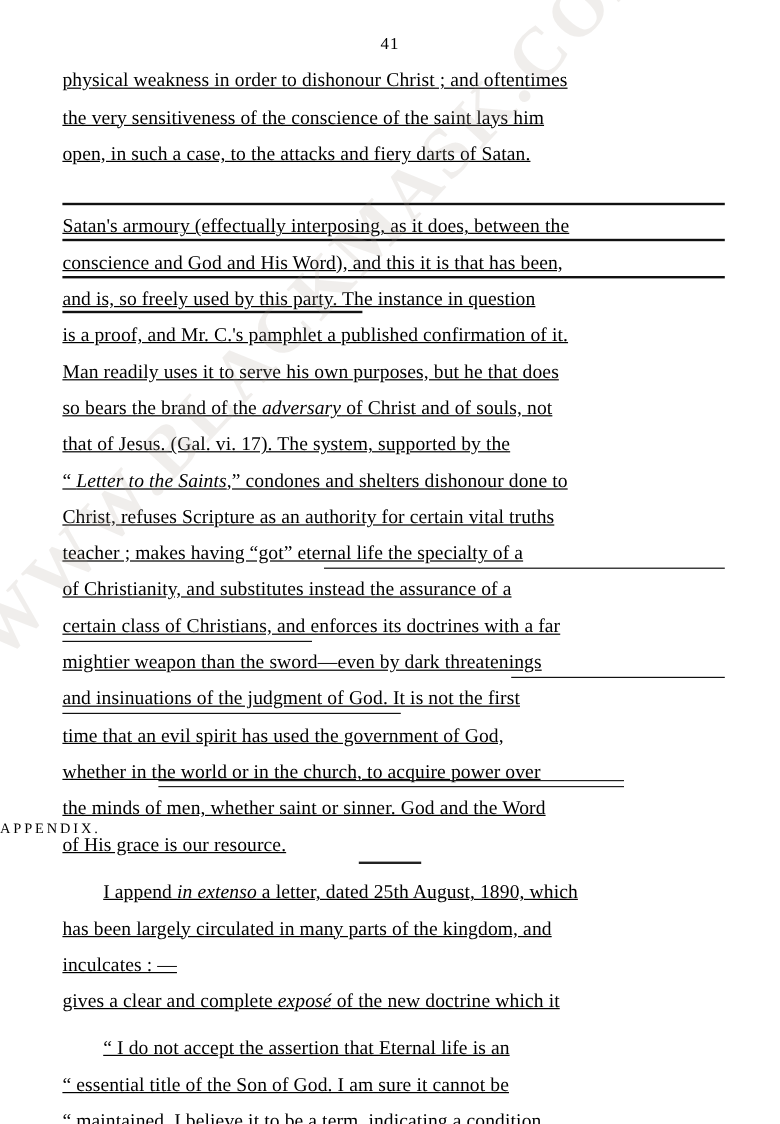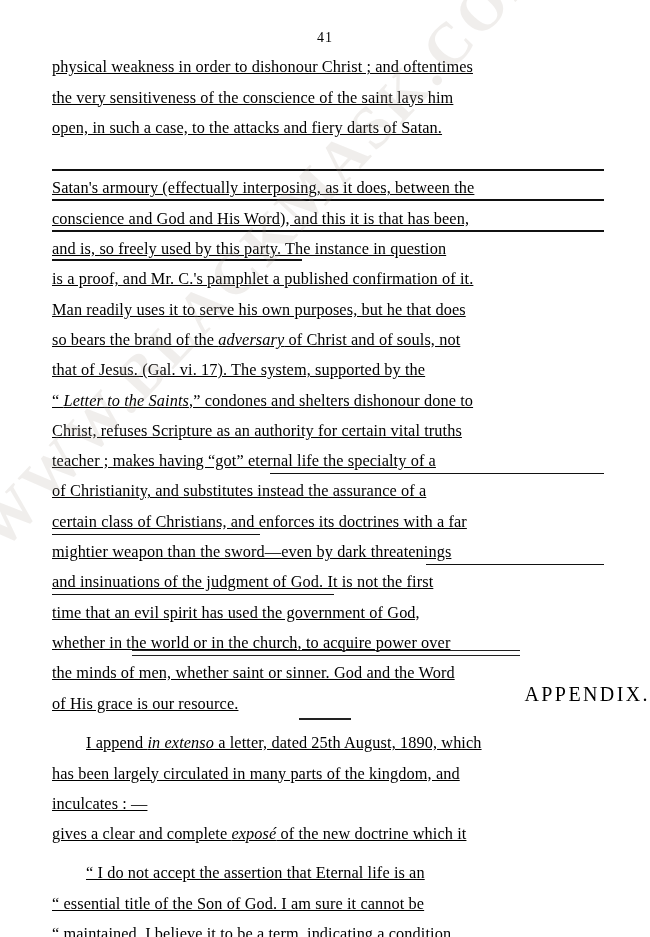--- a/index.html
+++ b/index.html
@@ -103,22 +103,22 @@
   .rule-double .r1, .rule-double .r2 {
     height: 0;
     border-top: 1.7px solid #222;
   }
   .rule-double .r2 { margin-top: 4px; }
 
   .appendix-title {
     position: absolute;
     left: 0;
     width: 650px;
-    text-align: right;
-    font-size: 20px;
+    text-align: left;
+    font-size: 12px;
     letter-spacing: 2.4px;
   }
   .rule-short {
     position: absolute;
     left: 299px;
     width: 52px;
     height: 0;
     border-top: 2px solid #222;
   }
 

